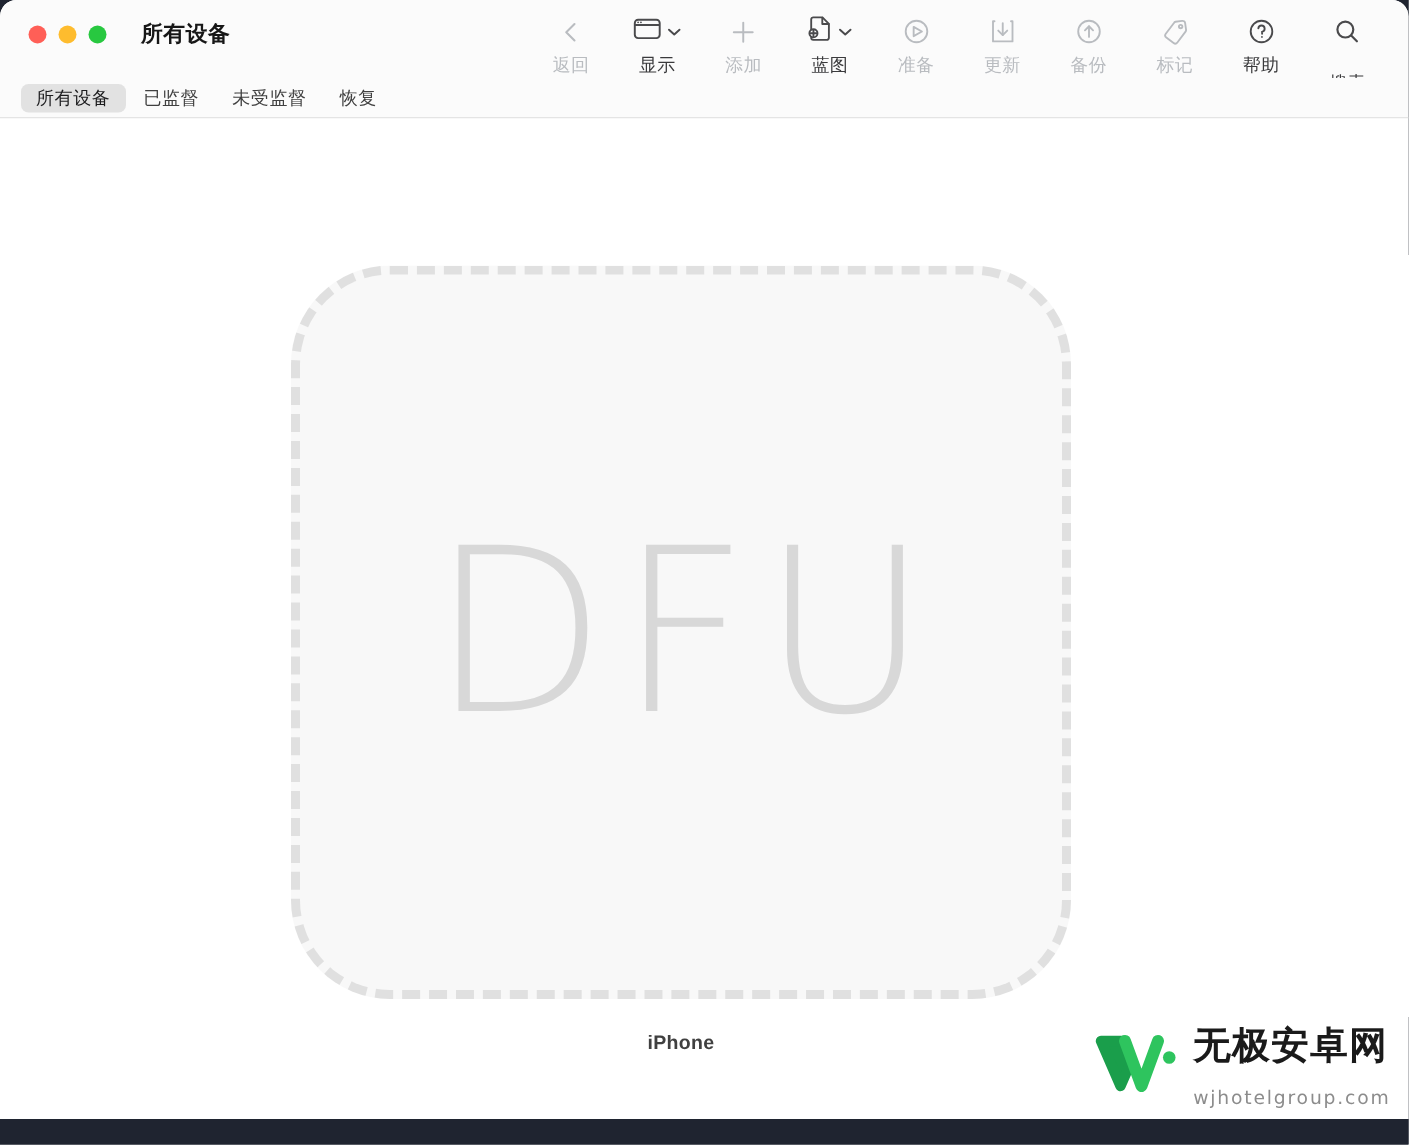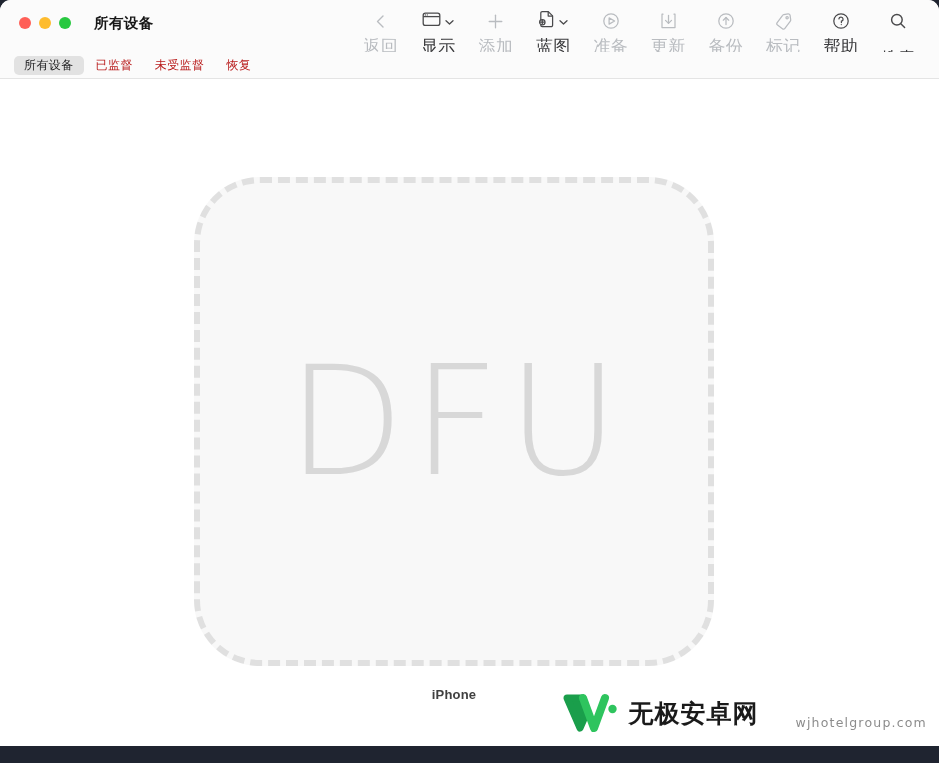--- a/index.html
+++ b/index.html
@@ -84,21 +84,21 @@
   }
 
   .tb-icon-row {
     height: 22px;
     display: flex;
     align-items: center;
     justify-content: center;
     gap: 4px;
   }
   .tb-label {
-    font-size: 17px;
+    font-size: 12px;
     margin-top: 3px;
     letter-spacing: .3px;
     white-space: nowrap;
   }
 
   .tb-item.disabled .tb-label { color: #b9bcc0; }
   .tb-item.disabled svg       { stroke: #b9bcc0; color: #b9bcc0; }
   .tb-item.enabled  .tb-label { color: #3a3a3c; }
   .tb-item.enabled  svg       { stroke: #4a4a4c; color: #4a4a4c; }
 
@@ -123,21 +123,21 @@
     padding: 3px 10px 4px 10px;
     border-radius: 5px;
     letter-spacing: .4px;
     white-space: nowrap;
     line-height: 1;
   }
   .tab.selected {
     background: #e2e2e2;
     color: #1c1c1e;
   }
-  .tab.unselected { color: #b91c1c; }
+  .tab.unselected { color: #404040; }
 
   
   #content {
     position: relative;
     flex: 1 1 auto;
     background: #ffffff;
     overflow: hidden;
   }
 
   #device-tile {
@@ -186,21 +186,21 @@
   #watermark {
     position: absolute;
     right: 12px;
     bottom: 8px;
     display: flex;
     align-items: center;
     gap: 9px;
     user-select: none;
   }
   #wm-logo { flex: 0 0 auto; }
-  #wm-text { display: flex; flex-direction: row; line-height: 1; gap: 37px; }
+  #wm-text { display: flex; flex-direction: column; line-height: 1; }
   #wm-title {
     font-size: 25px;
     font-weight: bold;
     color: #1a1a1a;
     letter-spacing: 1px;
   }
   #wm-sub {
     font-size: 12.5px;
     color: #8c8c8c;
     letter-spacing: 1.2px;

